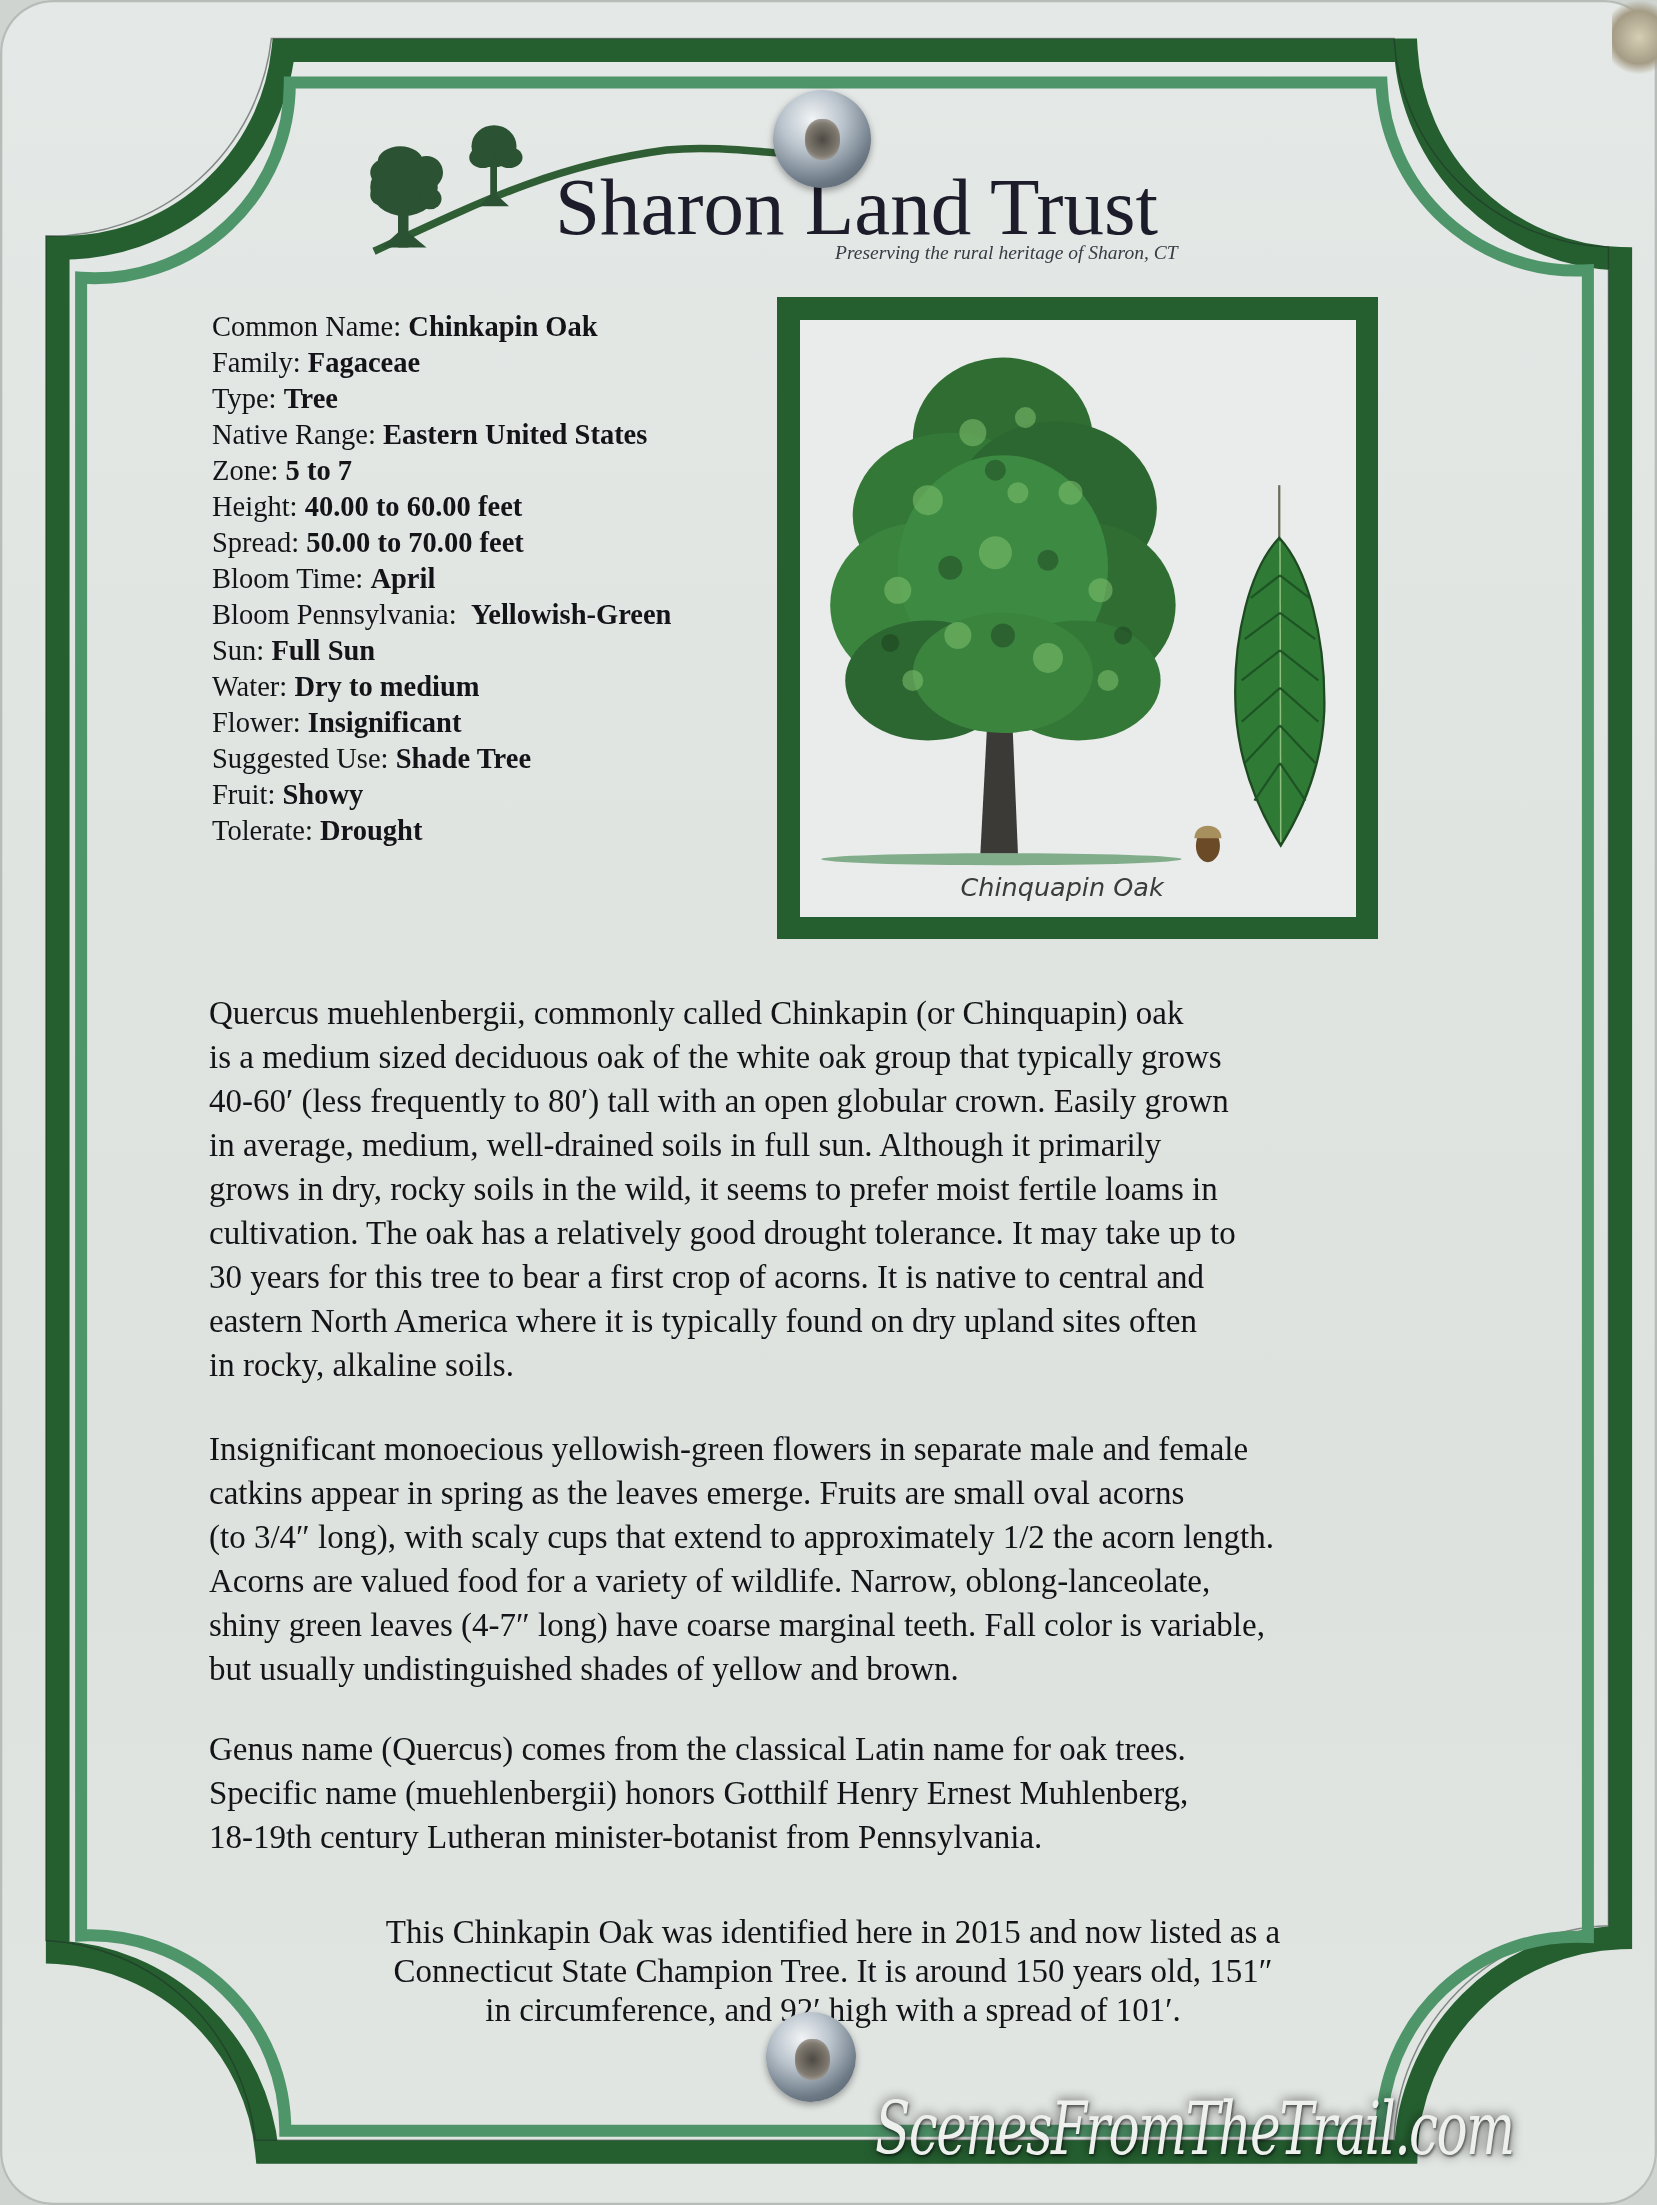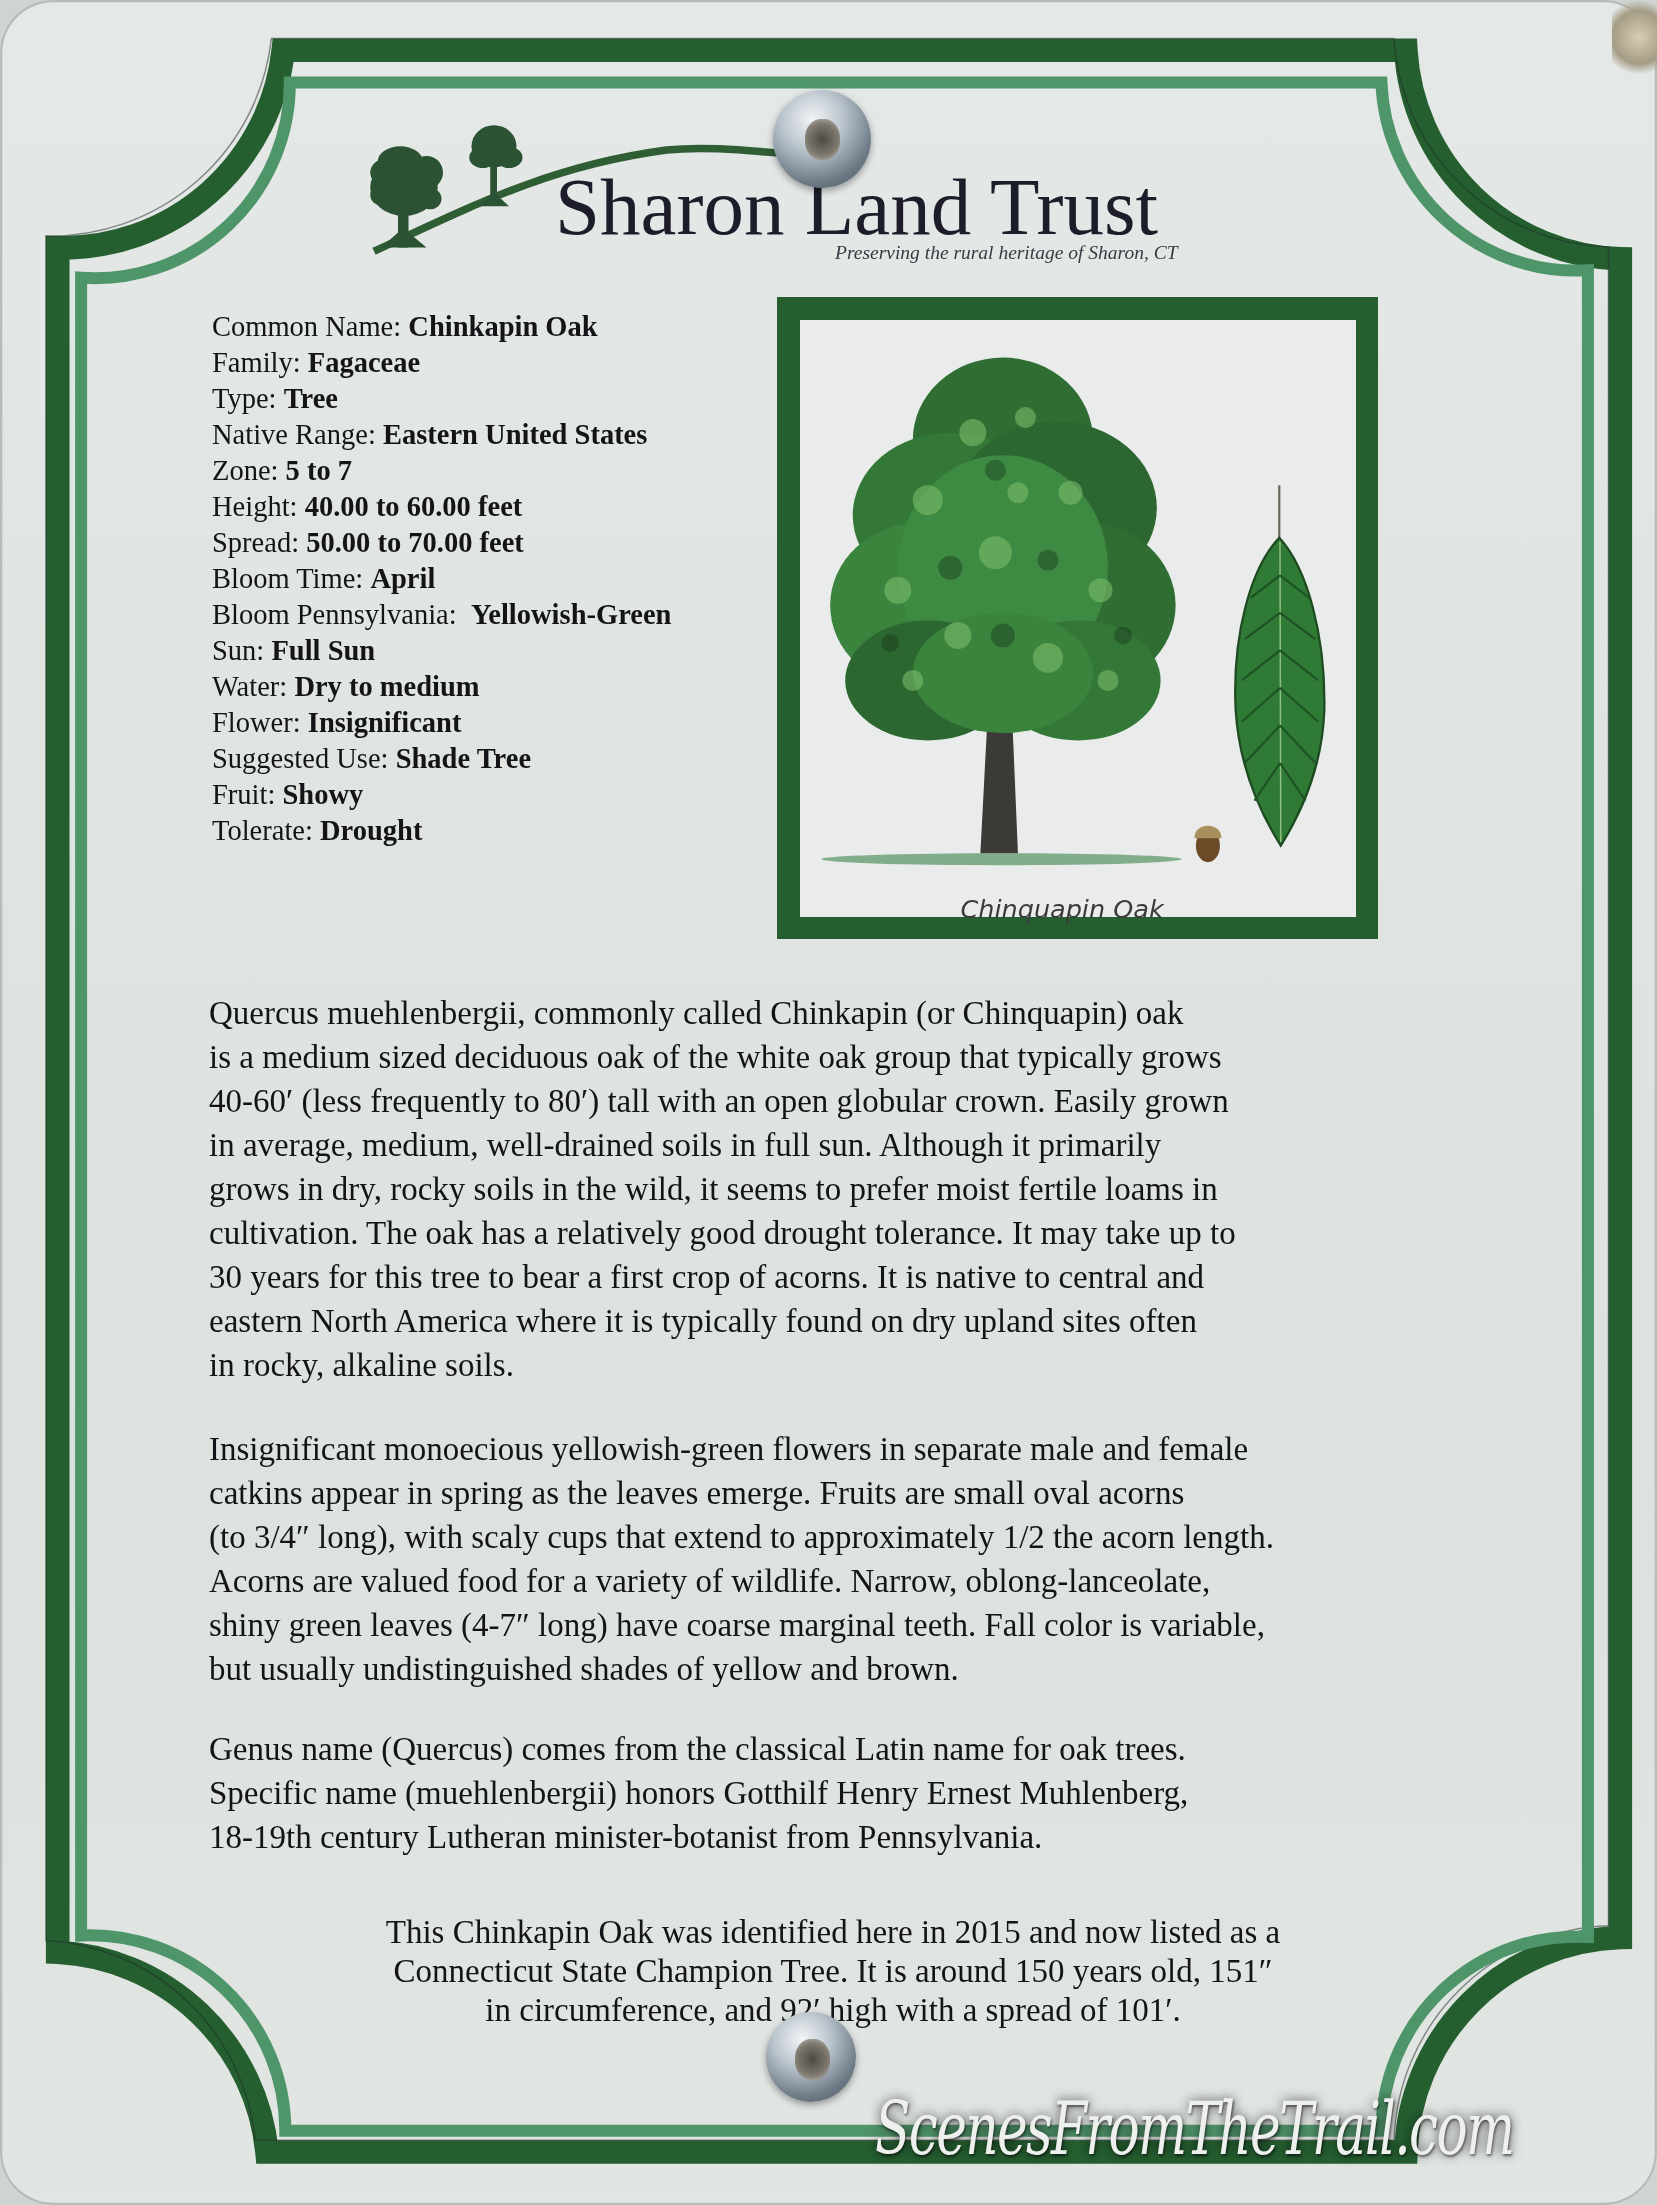--- a/index.html
+++ b/index.html
@@ -10,21 +10,21 @@
   .logo-title { position: absolute; left: 189px; top: 41px; font-size: 81px; color: #1d1c2a; letter-spacing: 0px; white-space: nowrap; font-family: "Liberation Serif", "DejaVu Serif", serif; }
   .logo-tagline { position: absolute; left: 469px; top: 122px; font-size: 19.5px; font-style: italic; color: #3a3a44; white-space: nowrap; }
   .screw { position: absolute; width: 98px; height: 98px; border-radius: 50%; background: radial-gradient(circle at 40% 30%, #f2f4f6 0%, #b9c3cc 35%, #6d7a86 70%, #4a5560 100%); box-shadow: 0 3px 7.5px rgba(0,0,0,0.35); }
   .screw .head { position: absolute; left: 32px; top: 28.5px; width: 35px; height: 41px; border-radius: 45%; background: radial-gradient(circle at 50% 50%, #4d4a44 0%, #807a70 60%, #c8c8c8 100%); }
   .facts { position: absolute; left: 212px; top: 309px; font-size: 28.5px; line-height: 36px; }
   .fact-row { white-space: nowrap; }
   .fact-label { font-weight: normal; }
   .fact-value { font-weight: bold; }
   .illus { position: absolute; left: 777px; top: 297px; width: 601px; height: 642px; background: #255f30; }
   .illus-inner { position: absolute; left: 22.5px; top: 22.5px; width: 556px; height: 597px; background: #e9ecea; }
-  .illus-caption { position: absolute; left: 161px; top: 552px; font-size: 25.5px; color: #3b3b3b; font-style: italic; font-family: "DejaVu Sans", sans-serif; white-space: nowrap; margin-top: 22px; }
+  .illus-caption { position: absolute; left: 161px; top: 552px; font-size: 25.5px; color: #3b3b3b; font-style: italic; font-family: "DejaVu Sans", sans-serif; white-space: nowrap; }
   .para { position: absolute; left: 209px; font-size: 33px; line-height: 44px; white-space: nowrap; }
   .para .line { display: block; }
   .closing { position: absolute; left: 195px; width: 1276px; top: 1913px; font-size: 33px; line-height: 39px; text-align: center; white-space: nowrap; }
   .watermark { position: absolute; left: 875px; top: 2087px; font-size: 72px; font-style: italic; color: #eef0ee; font-family: "DejaVu Serif", serif; text-shadow: 0 0 13.5px rgba(0,0,0,0.75), 1.5px 1.5px 3px rgba(0,0,0,0.5); letter-spacing: -2.3px; white-space: nowrap; transform: scaleX(0.72); transform-origin: left top; }
   .bracket { position: absolute; right: 0; top: 0; width: 45px; height: 83px; background: radial-gradient(circle at 60% 45%, #d6cdb5 0%, #a59c85 50%, transparent 70%); }
 </style>
 </head>
 <body>
 
 <div class="plate"></div>

